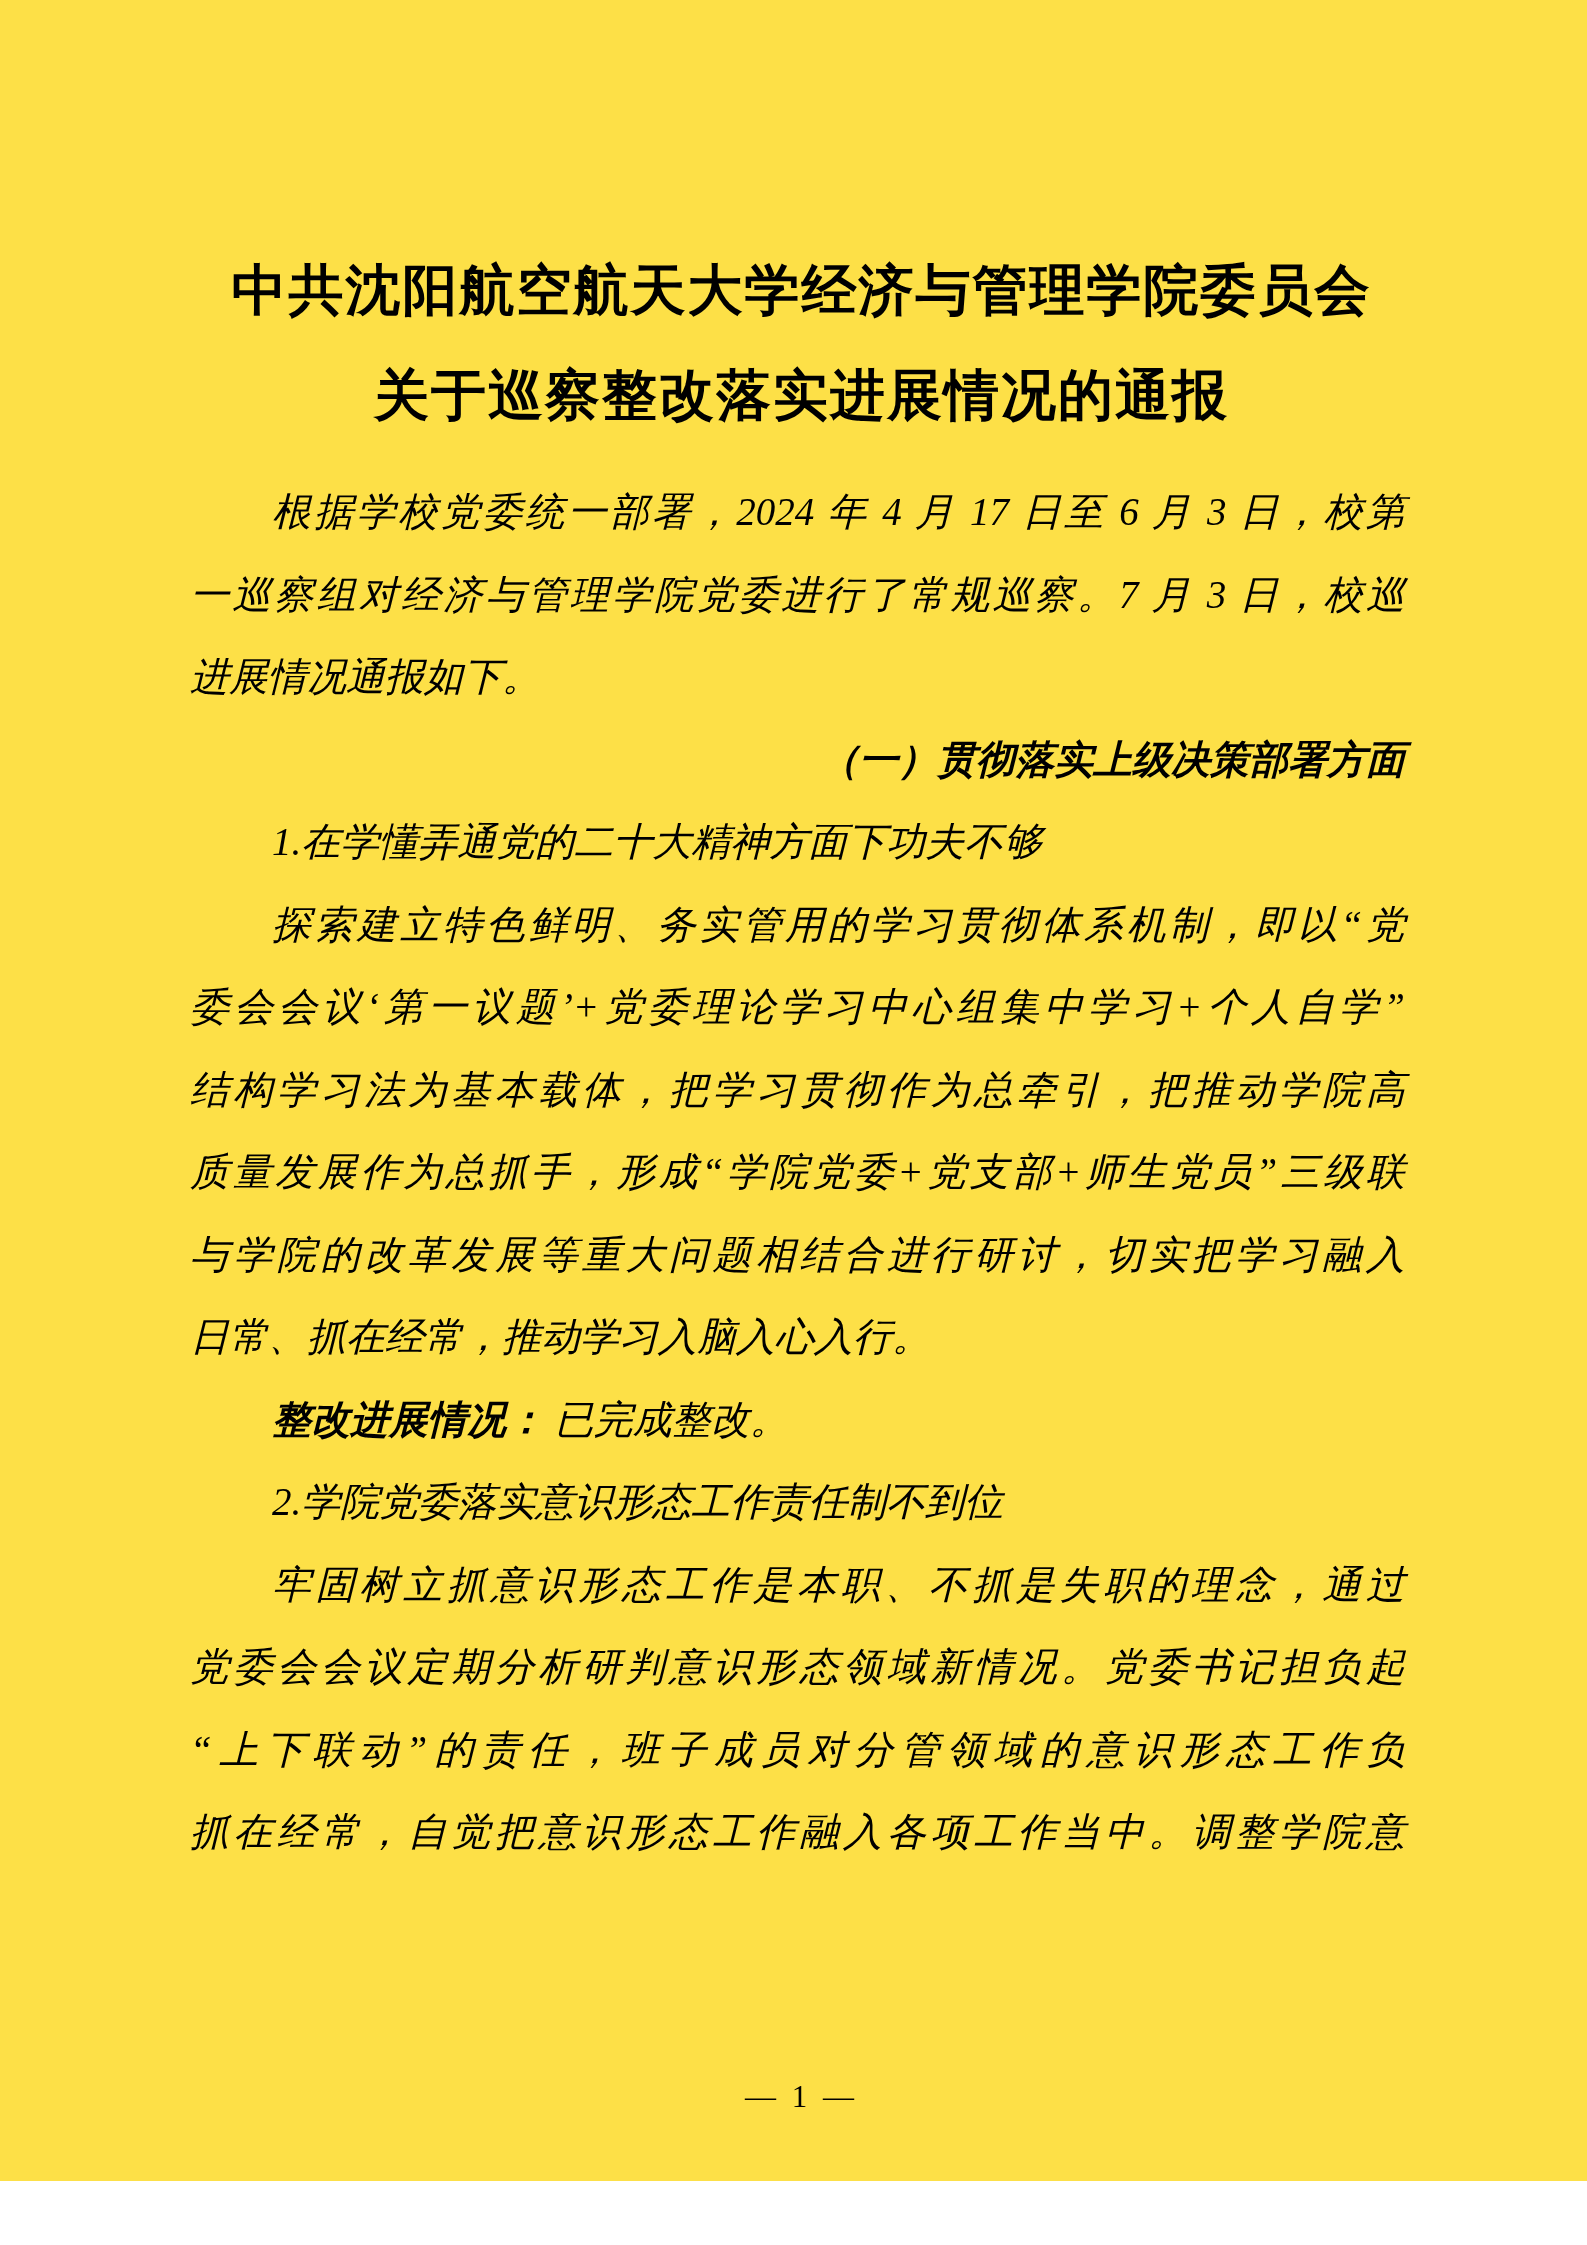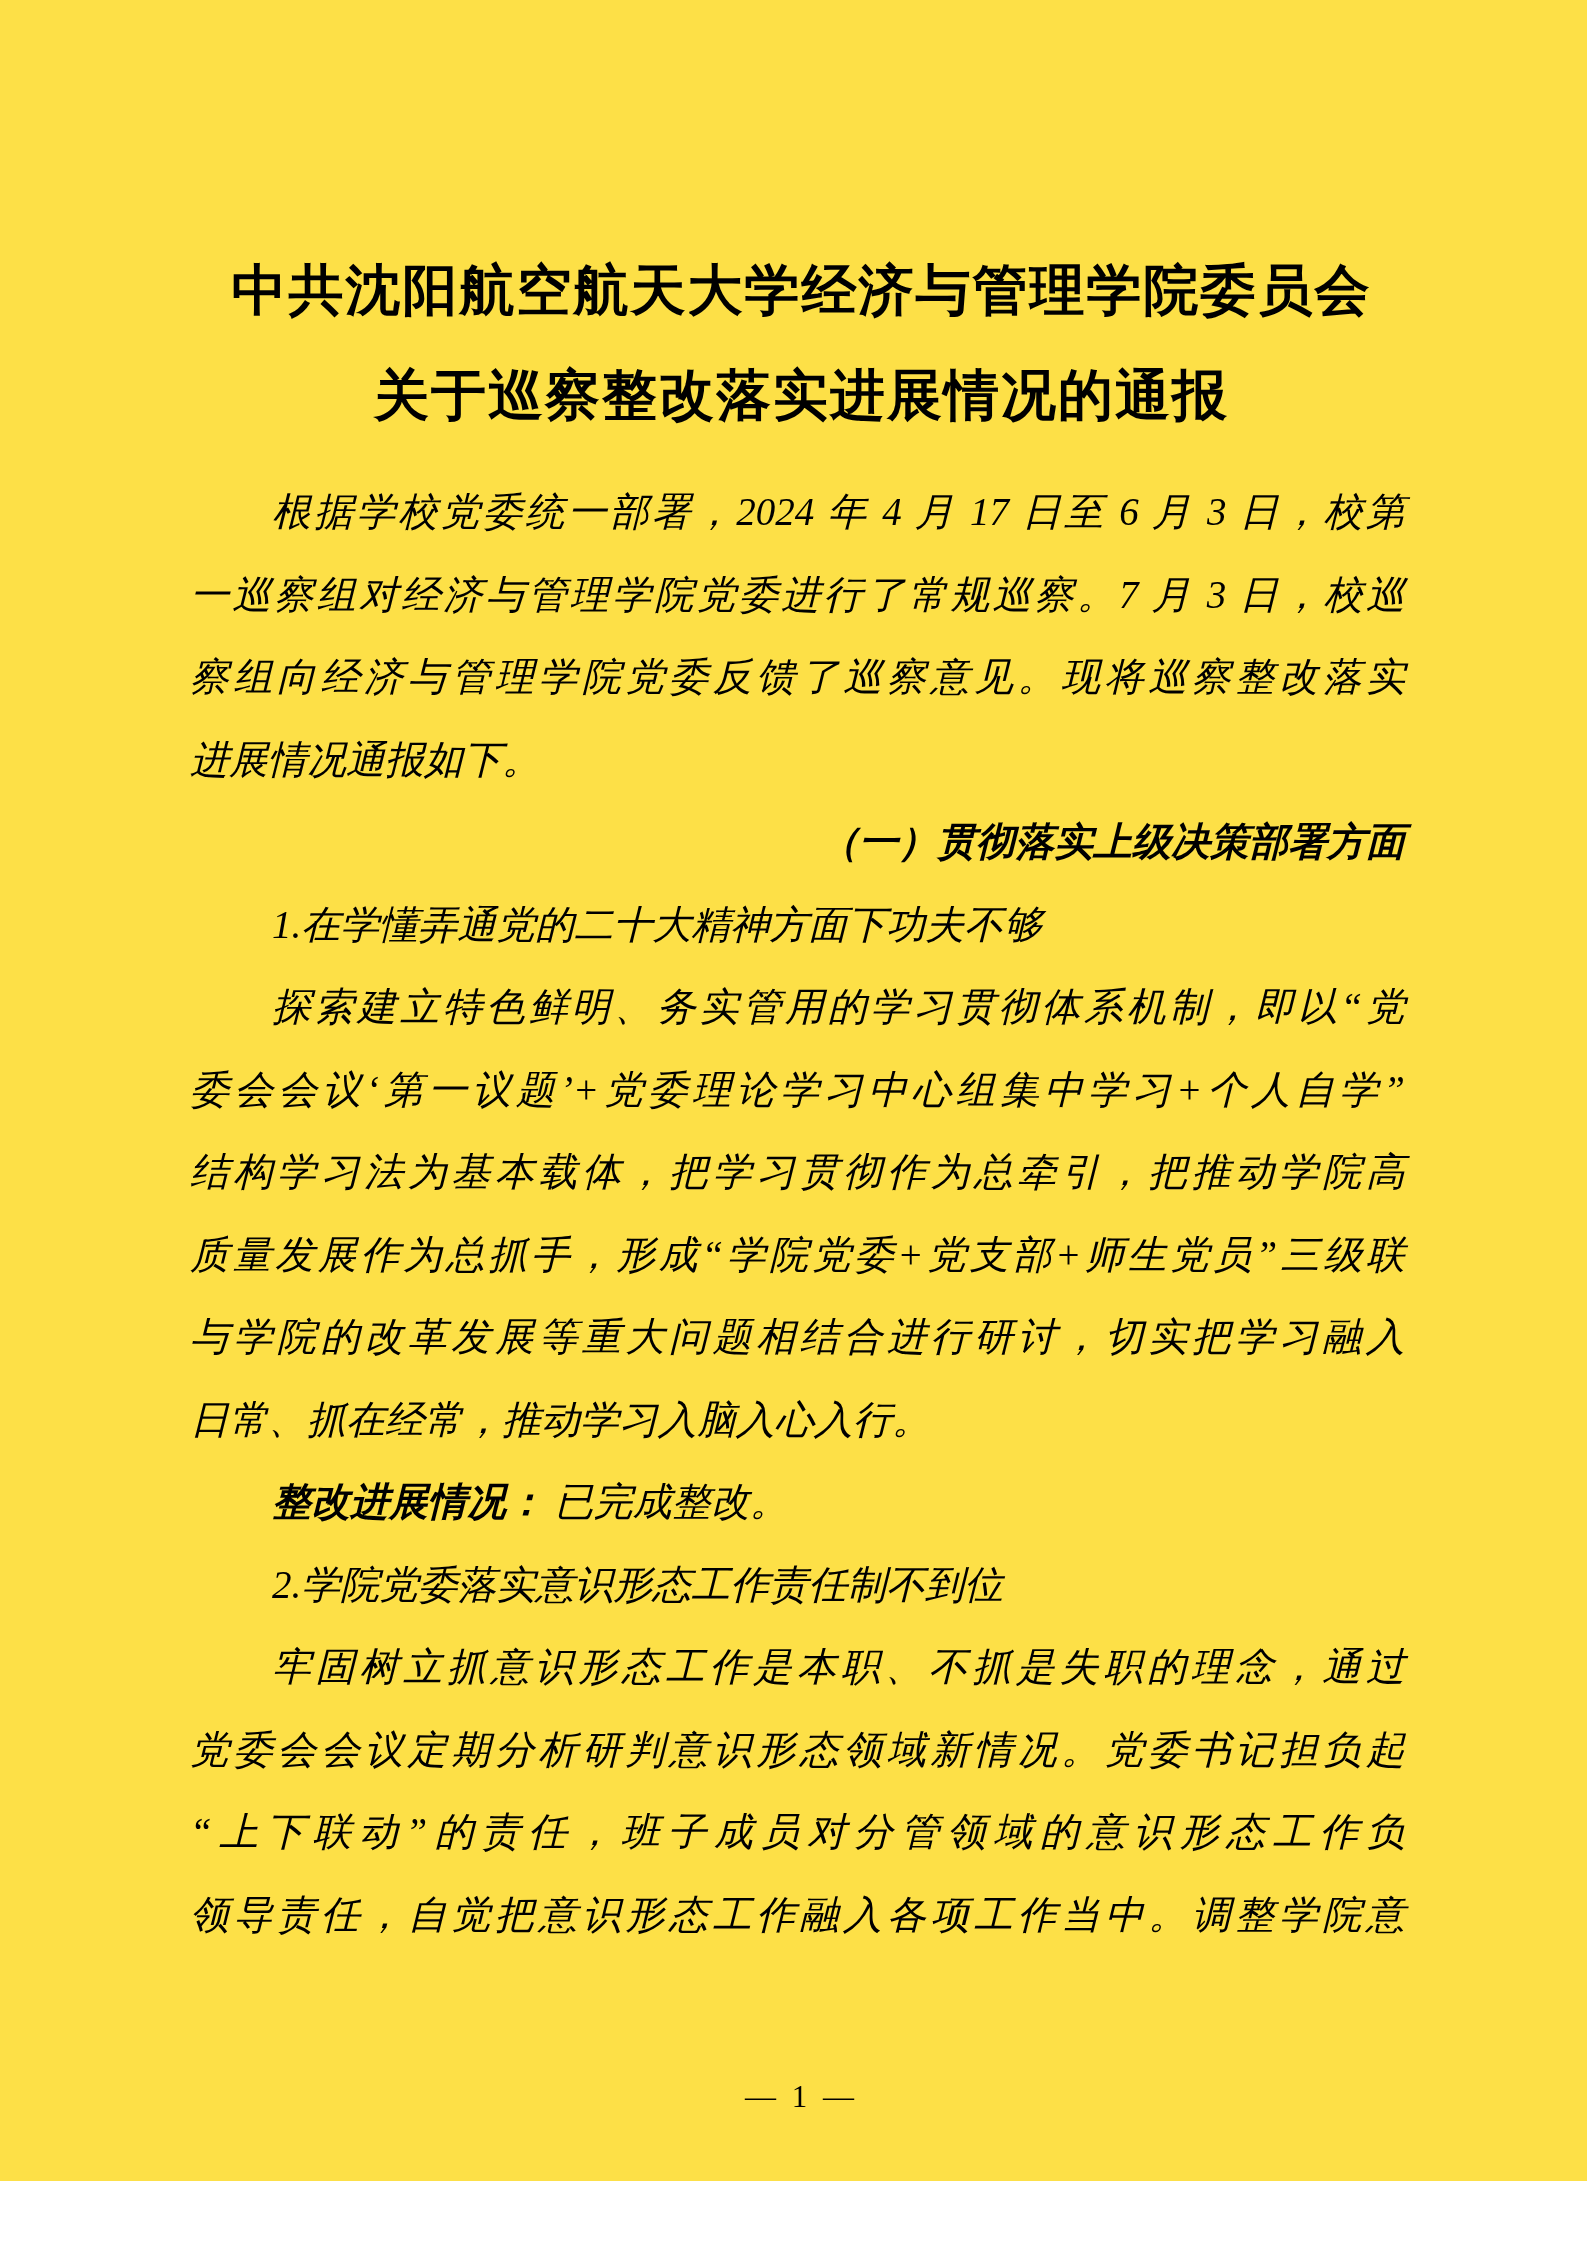--- a/index.html
+++ b/index.html
@@ -70,36 +70,35 @@
 <div class="page">
 
   <div class="doc-title">
     <div>中共沈阳航空航天大学经济与管理学院委员会</div>
     <div>关于巡察整改落实进展情况的通报</div>
   </div>
 
   <div class="body-text">
     <div class="ln just indent">根据学校党委统一部署，2024 年 4 月 17 日至 6 月 3 日，校第</div>
     <div class="ln just">一巡察组对经济与管理学院党委进行了常规巡察。7 月 3 日，校巡</div>
-    <div class="ln just">察组向经济与管理学院党委反馈了巡察意见。现将巡察整改落实</div>
     <div class="ln">进展情况通报如下。</div>
     <div class="ln indent bold">（一）贯彻落实上级决策部署方面</div>
     <div class="ln indent">1.在学懂弄通党的二十大精神方面下功夫不够</div>
     <div class="ln just indent">探索建立特色鲜明、务实管用的学习贯彻体系机制，即以“党</div>
     <div class="ln just">委会会议‘第一议题’+党委理论学习中心组集中学习+个人自学”</div>
     <div class="ln just">结构学习法为基本载体，把学习贯彻作为总牵引，把推动学院高</div>
     <div class="ln just">质量发展作为总抓手，形成“学院党委+党支部+师生党员”三级联</div>
     <div class="ln just">与学院的改革发展等重大问题相结合进行研讨，切实把学习融入</div>
     <div class="ln">日常、抓在经常，推动学习入脑入心入行。</div>
     <div class="ln indent">
       <span class="bold">整改进展情况：</span>
       <span>已完成整改。</span>
     </div>
     <div class="ln indent">2.学院党委落实意识形态工作责任制不到位</div>
     <div class="ln just indent">牢固树立抓意识形态工作是本职、不抓是失职的理念，通过</div>
     <div class="ln just">党委会会议定期分析研判意识形态领域新情况。党委书记担负起</div>
     <div class="ln just">“上下联动”的责任，班子成员对分管领域的意识形态工作负</div>
-    <div class="ln just">领导责任，自觉把意识形态工作融入各项工作当中。调整学院意</div>
+    <div class="ln just">抓在经常，自觉把意识形态工作融入各项工作当中。调整学院意</div>
   </div>
 
   <div class="footer">— 1 —</div>
 
 </div>
 
 </body></html>

